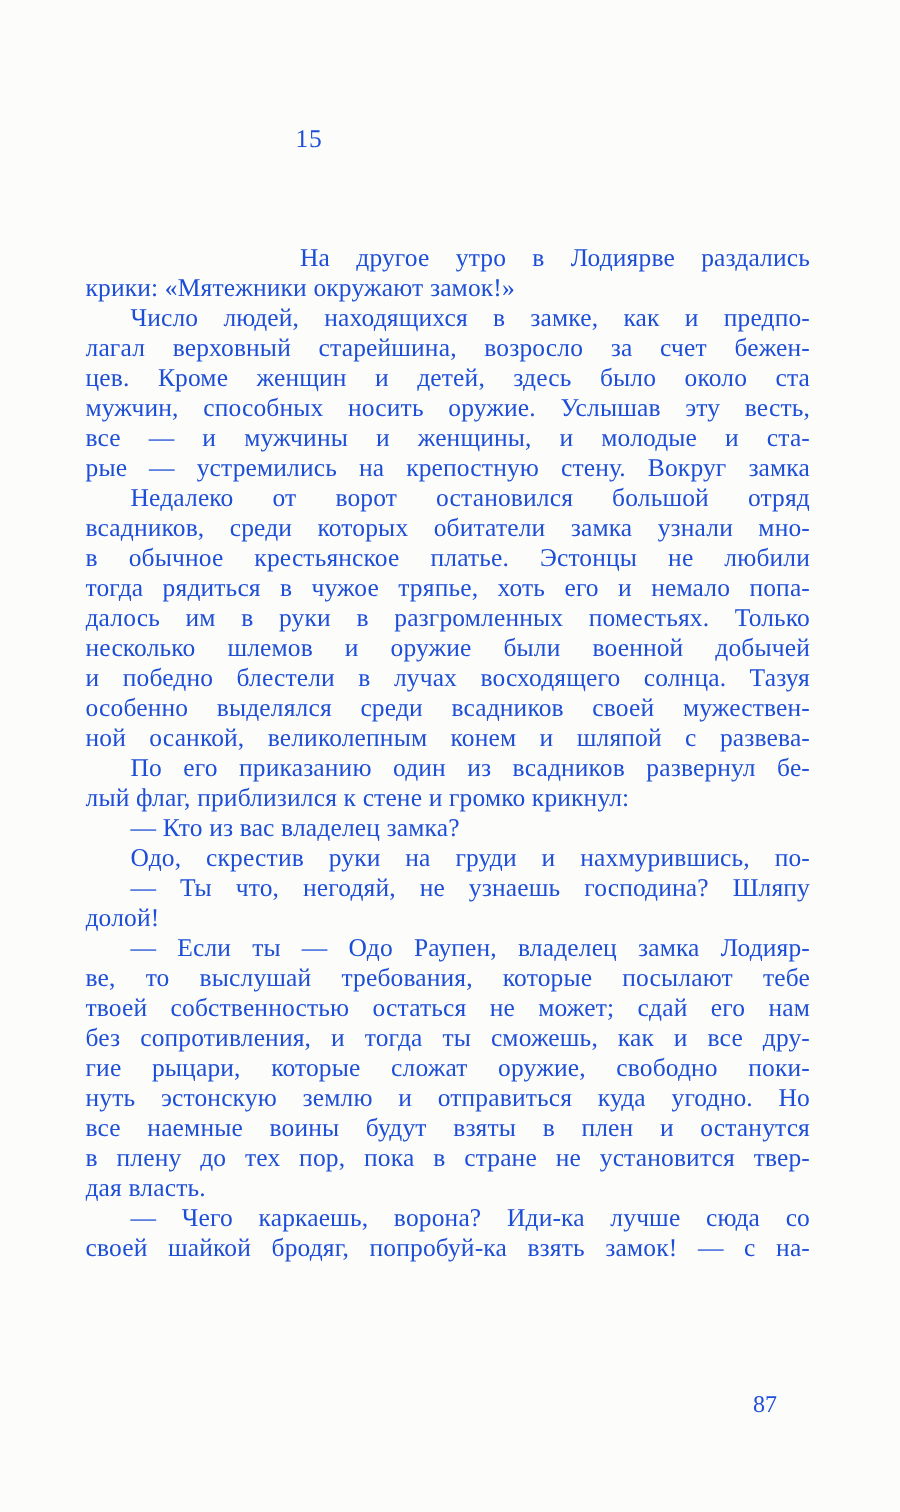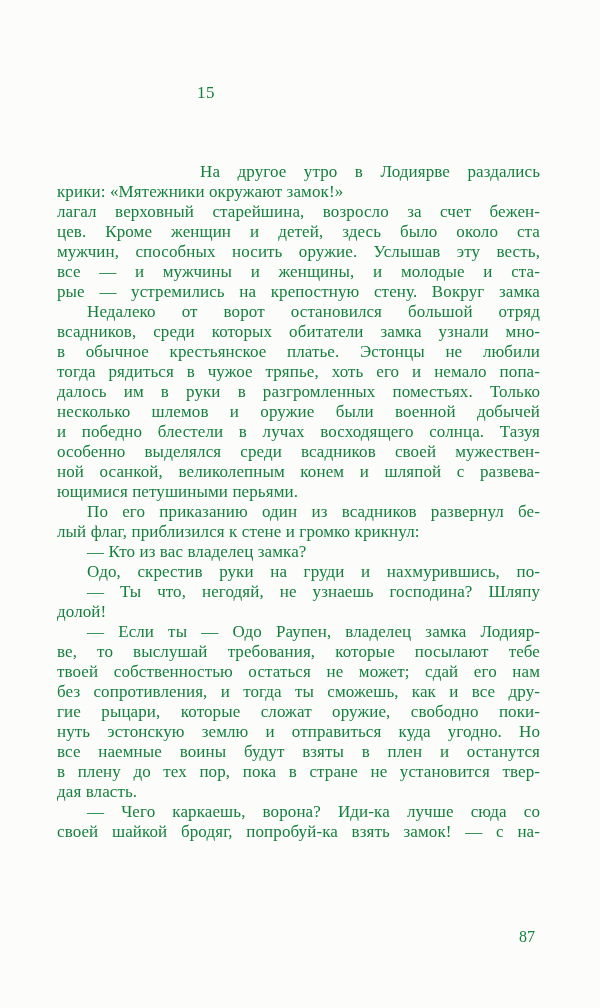--- a/index.html
+++ b/index.html
@@ -7,21 +7,21 @@
     padding: 0;
     width: 600px;
     height: 1008px;
     overflow: hidden;
   }
   .page {
     position: relative;
     width: 600px;
     height: 1008px;
     background: #fcfcfa;
-    color: #15803d;
+    color: #1d4ed8;
     font-family: "Liberation Serif", "DejaVu Serif", serif;
   }
   .chapter-number {
     position: absolute;
     left: 197px;
     top: 83px;
     font-size: 17px;
     line-height: 20px;
     letter-spacing: 0.5px;
   }
@@ -41,50 +41,50 @@
     letter-spacing: 0.1px;
   }
   .tl.last {
     text-align: left;
     text-align-last: left;
   }
   .ind-par  { text-indent: 30px; }
   .ind-open { text-indent: 143px; margin-top: 39px; }
   .page-number {
     position: absolute;
-    left: 519px;
+    left: 502px;
     top: 928px;
     font-size: 16px;
     line-height: 18px;
   }
 </style>
 </head>
 <body>
 
 <div class="page">
   <div class="chapter-number">15</div>
 
   <div class="text-block" id="text-block">
       <div class="tl ind-open">На другое утро в Лодиярве раздались</div>
       <div class="tl last">крики: «Мятежники окружают замок!»</div>
+      <div class="tl ind-par">Число людей, находящихся в замке, как и предпо-</div>
       <div class="tl">лагал верховный старейшина, возросло за счет бежен-</div>
       <div class="tl">цев. Кроме женщин и детей, здесь было около ста</div>
       <div class="tl">мужчин, способных носить оружие. Услышав эту весть,</div>
       <div class="tl">все — и мужчины и женщины, и молодые и ста-</div>
       <div class="tl">рые — устремились на крепостную стену. Вокруг замка</div>
       <div class="tl ind-par">Недалеко от ворот остановился большой отряд</div>
       <div class="tl">всадников, среди которых обитатели замка узнали мно-</div>
       <div class="tl">в обычное крестьянское платье. Эстонцы не любили</div>
       <div class="tl">тогда рядиться в чужое тряпье, хоть его и немало попа-</div>
       <div class="tl">далось им в руки в разгромленных поместьях. Только</div>
       <div class="tl">несколько шлемов и оружие были военной добычей</div>
       <div class="tl">и победно блестели в лучах восходящего солнца. Тазуя</div>
       <div class="tl">особенно выделялся среди всадников своей мужествен-</div>
       <div class="tl">ной осанкой, великолепным конем и шляпой с развева-</div>
-      <div class="tl last">ющимися петушиными перьями.</div>
       <div class="tl ind-par">По его приказанию один из всадников развернул бе-</div>
       <div class="tl last">лый флаг, приблизился к стене и громко крикнул:</div>
       <div class="tl last ind-par">— Кто из вас владелец замка?</div>
       <div class="tl ind-par">Одо, скрестив руки на груди и нахмурившись, по-</div>
       <div class="tl ind-par">— Ты что, негодяй, не узнаешь господина? Шляпу</div>
       <div class="tl last">долой!</div>
       <div class="tl ind-par">— Если ты — Одо Раупен, владелец замка Лодияр-</div>
       <div class="tl">ве, то выслушай требования, которые посылают тебе</div>
       <div class="tl">твоей собственностью остаться не может; сдай его нам</div>
       <div class="tl">без сопротивления, и тогда ты сможешь, как и все дру-</div>

